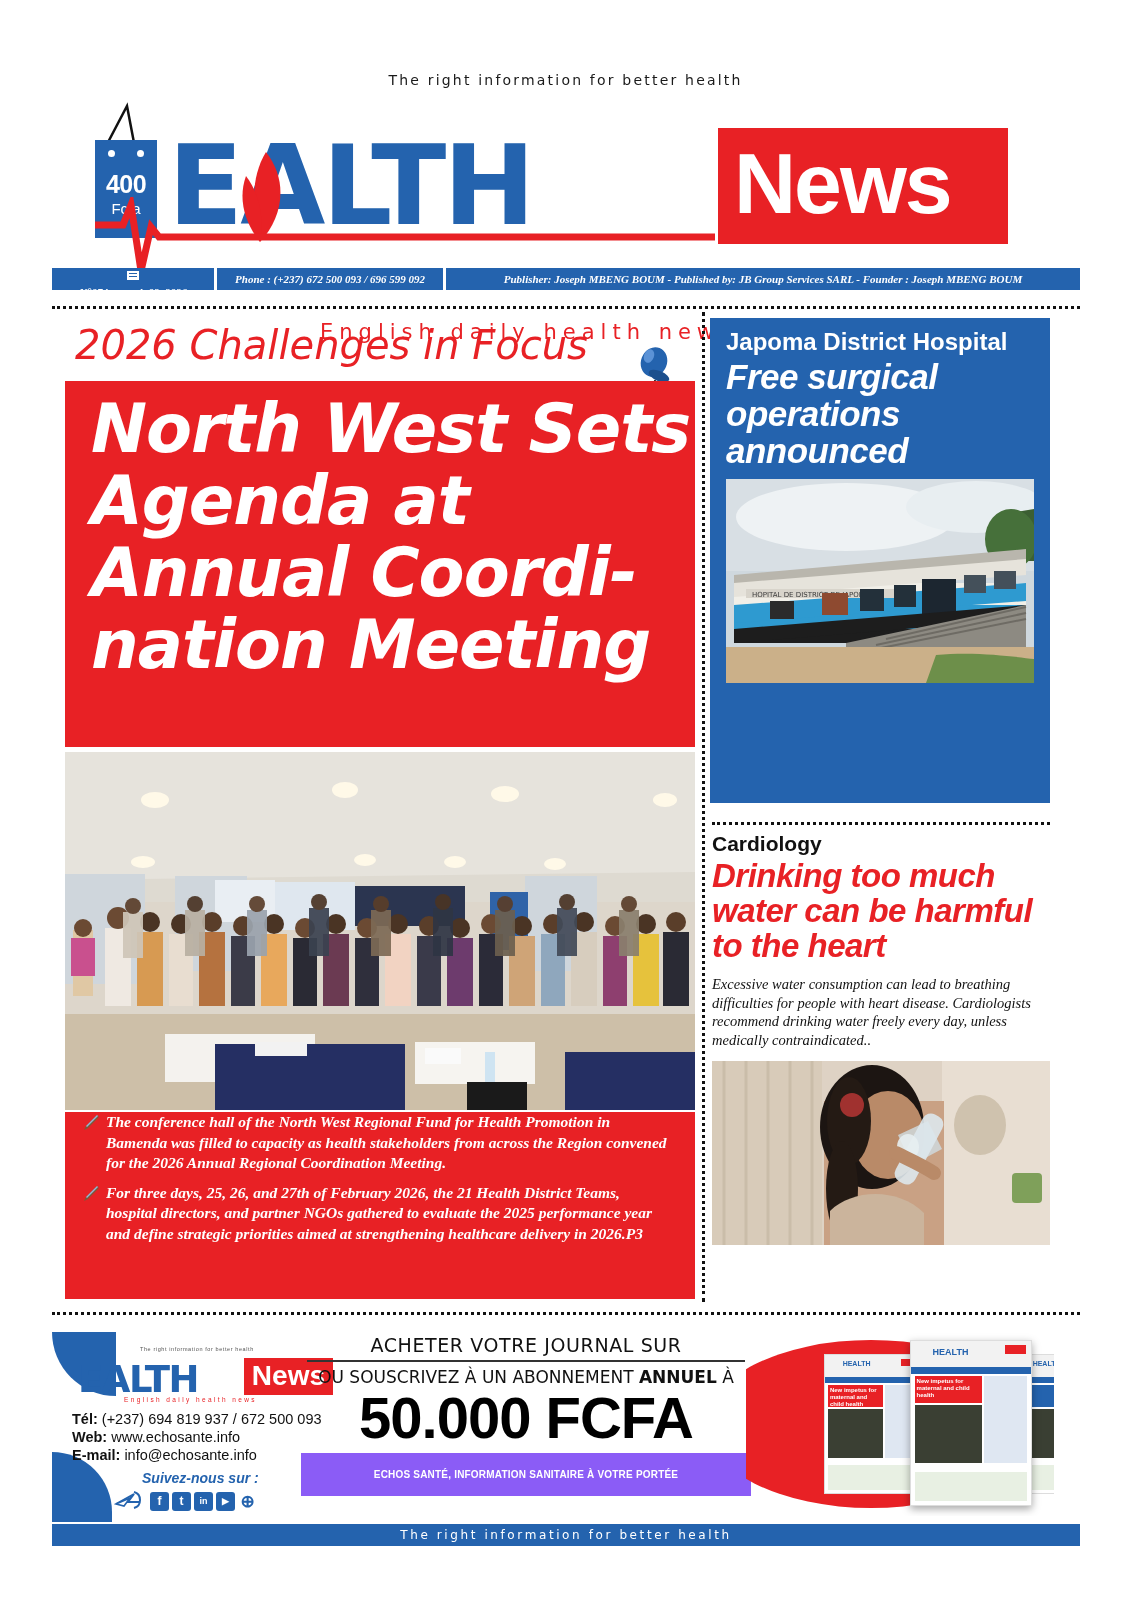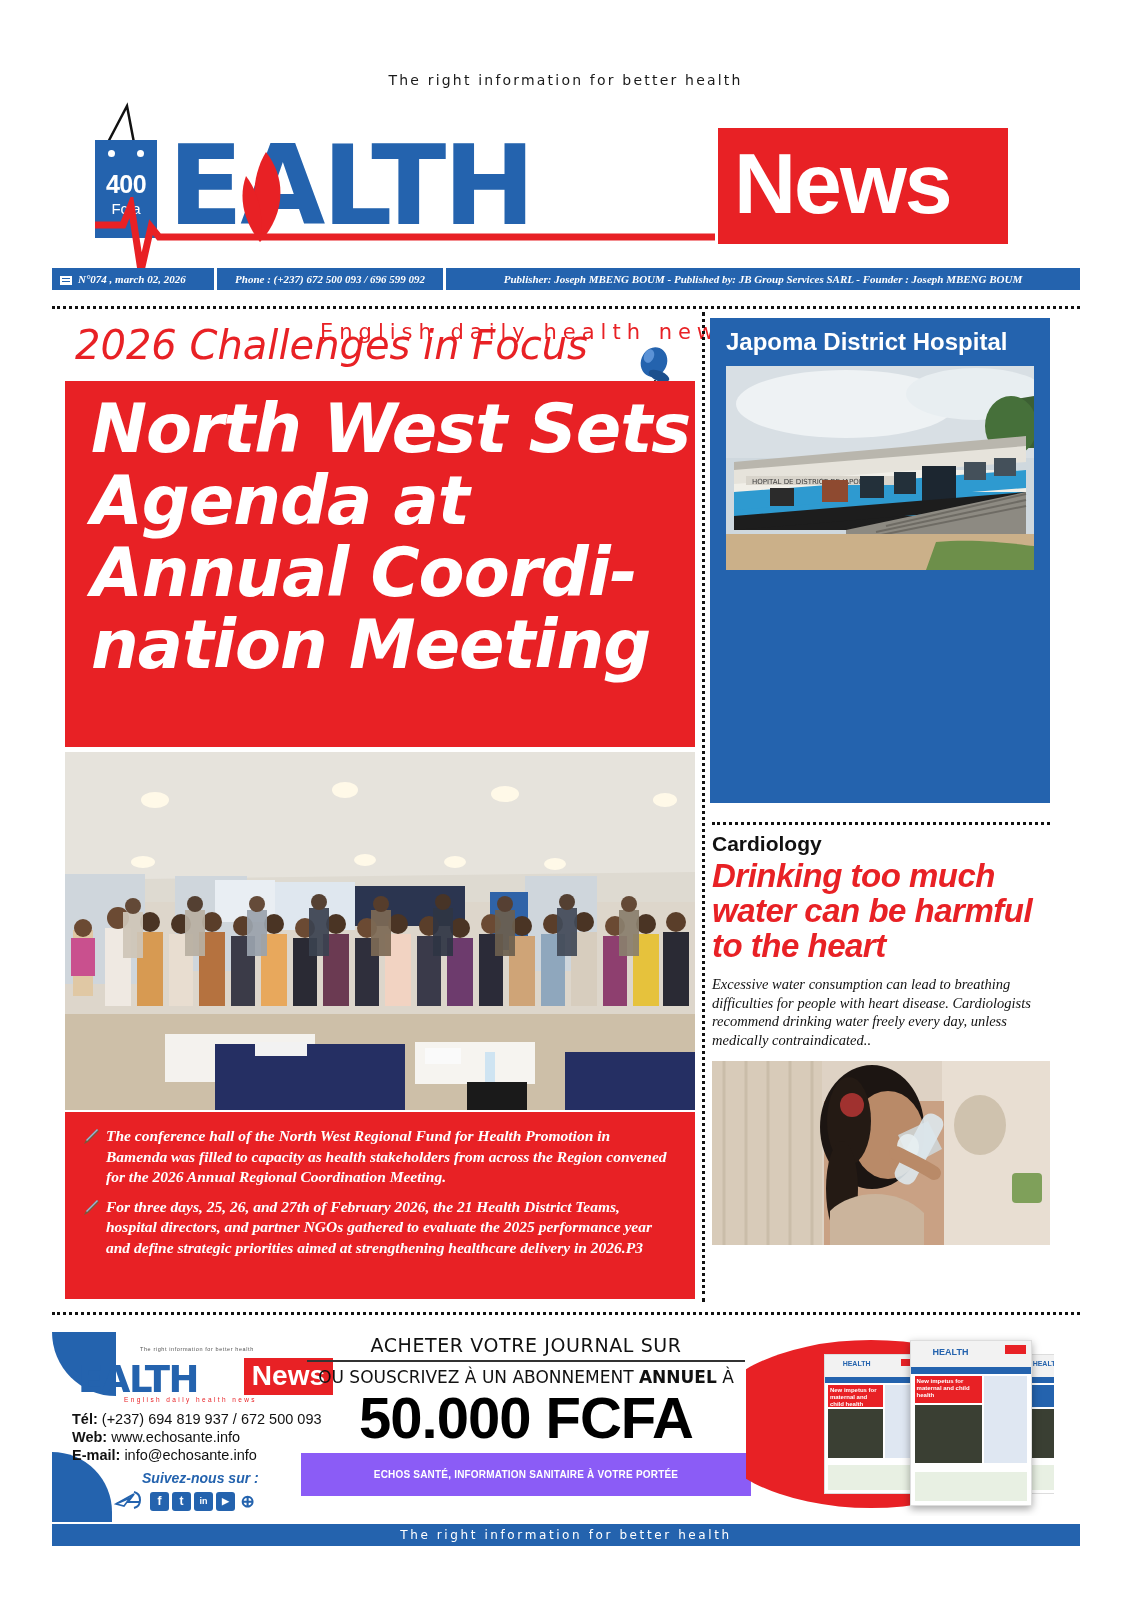--- a/index.html
+++ b/index.html
@@ -87,21 +87,21 @@
     width:1028px; height:22px;
     display:flex; gap:3px;
   }
   .infobar .cell {
     background:#2463AE; color:#fff;
     display:flex; align-items:center;
     font-size:11px; font-style:italic; font-weight:bold;
     font-family:"Liberation Serif", serif;
     padding:0 8px; white-space:nowrap;
   }
-  .infobar .c1 { width:162px; gap:6px; }
+  .infobar .c1 { width:162px; gap:6px;flex-direction:column; }
   .infobar .c2 { width:226px; justify-content:center; }
   .infobar .c3 { flex:1; justify-content:center; }
   .cal-icon {
     width:12px; height:12px; background:#fff;
     position:relative; flex:none;
   }
   .cal-icon::before { content:""; position:absolute; left:0; top:0; right:0; height:3px; background:#2463AE; }
   .cal-icon::after { content:""; position:absolute; left:2px; top:5px; right:2px; bottom:2px;
       background:repeating-linear-gradient(#2463AE 0 1px,#fff 1px 3px); }
 
@@ -141,21 +141,21 @@
   .main-photo {
     position:absolute; left:65px; top:752px;
     width:630px; height:358px;
     overflow:hidden;
     background:#cfc8bd;
   }
   .caption-box {
     position:absolute; left:65px; top:1112px;
     width:630px; height:187px;
     background:#E82125;
-    padding:14px 22px 0 18px;
+    padding:0 22px 0 18px;
   }
   .cap-item { display:flex; gap:6px; margin-bottom:9px; }
   .cap-item p {
     color:#fff;
     font-size:15.5px;
     line-height:20.5px;
     font-style:italic;
     font-weight:bold;
     font-family:"Liberation Serif", serif;
   }
@@ -469,20 +469,21 @@
     <svg class="pencil" viewBox="0 0 17 17">
       <path d="M1 15 L5 13 L16 2 L14 0 L3 11 Z" fill="#7a5a3a"></path>
       <path d="M3 11 L14 0 L15 1 L4 12 Z" fill="#9ab4d6"></path>
     </svg>
     <p>For three days, 25, 26, and 27th of February 2026, the 21 Health District Teams, hospital directors, and partner NGOs gathered to evaluate the 2025 performance year and define strategic priorities aimed at strengthening healthcare delivery in 2026.P3</p>
   </div>
 </div>
 
 <div class="japoma">
   <div class="sec-label">Japoma District Hospital</div>
+  <h2>Free surgical operations announced</h2>
   <div class="japoma-photo">
     <svg width="308" height="204" viewBox="0 0 308 204" preserveAspectRatio="none">
       <rect width="308" height="204" fill="#cfd8de"></rect>
       <rect x="0" y="0" width="308" height="92" fill="#d8dfe4"></rect>
       <ellipse cx="120" cy="38" rx="110" ry="34" fill="#eef2f4"></ellipse>
       <ellipse cx="250" cy="28" rx="70" ry="26" fill="#e8eef1"></ellipse>
       <path d="M272 36 C284 46 292 62 290 82 L308 82 L308 30 Z" fill="#3c5f33"></path>
       <ellipse cx="285" cy="60" rx="26" ry="30" fill="#46703a"></ellipse>
       <path d="M8 96 L300 70 L300 86 L8 110 Z" fill="#b9b6ad"></path>
       <rect x="8" y="104" width="292" height="44" fill="#f1efe8"></rect>

